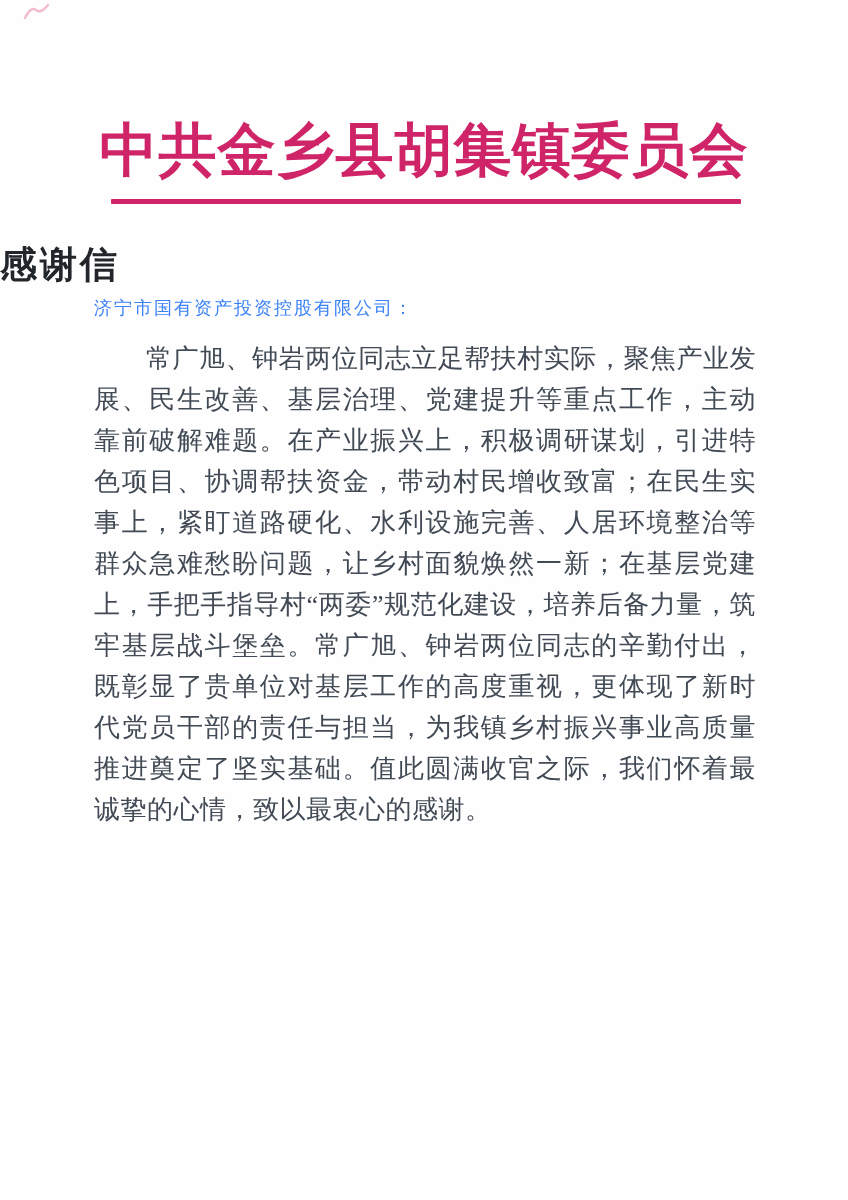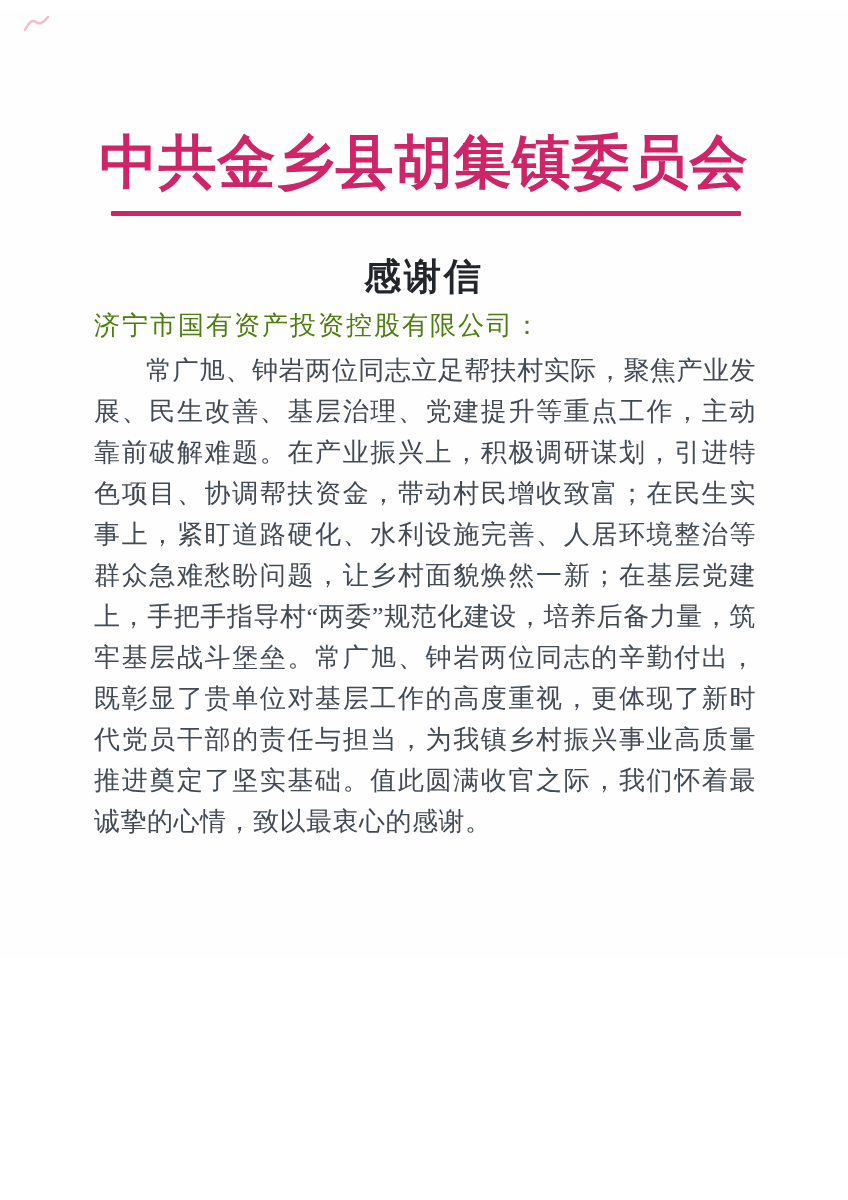--- a/index.html
+++ b/index.html
@@ -1,21 +1,21 @@
 <!DOCTYPE html>
 <html><head>
 <meta charset="utf-8">
 <style>
   * { margin: 0; padding: 0; box-sizing: border-box; }
   html, body { background: #ffffff; }
   .page {
     position: relative;
     width: 848px;
     height: 944px;
-    margin: 12px auto;
+    margin: 0 auto;
     background: #fefefe;
     overflow: hidden;
     font-family: "Liberation Serif", "DejaVu Serif", serif;
   }
   .corner-mark {
     position: absolute;
     left: 22px;
     top: 2px;
     opacity: 0.55;
   }
@@ -38,34 +38,33 @@
     width: 630px;
     height: 5px;
     background: #cf2568;
     border-radius: 1px;
   }
   .doc-title {
     position: absolute;
     top: 240px;
     left: 0;
     width: 100%;
-    text-align: center;
     font-size: 37px;
     font-weight: 700;
     letter-spacing: 3px;
     color: #22262b;
   }
   .salutation {
     position: absolute;
     top: 296px;
     left: 94px;
     width: 680px;
-    font-size: 26px;
+    font-size: 18px;
     letter-spacing: 2px;
-    color: #4d7c0f;
+    color: #3b82f6;
   }
   .body-text {
     position: absolute;
     top: 338px;
     left: 94px;
     width: 662px;
     color: #414a55;
   }
   .body-text p {
     font-size: 26px;

